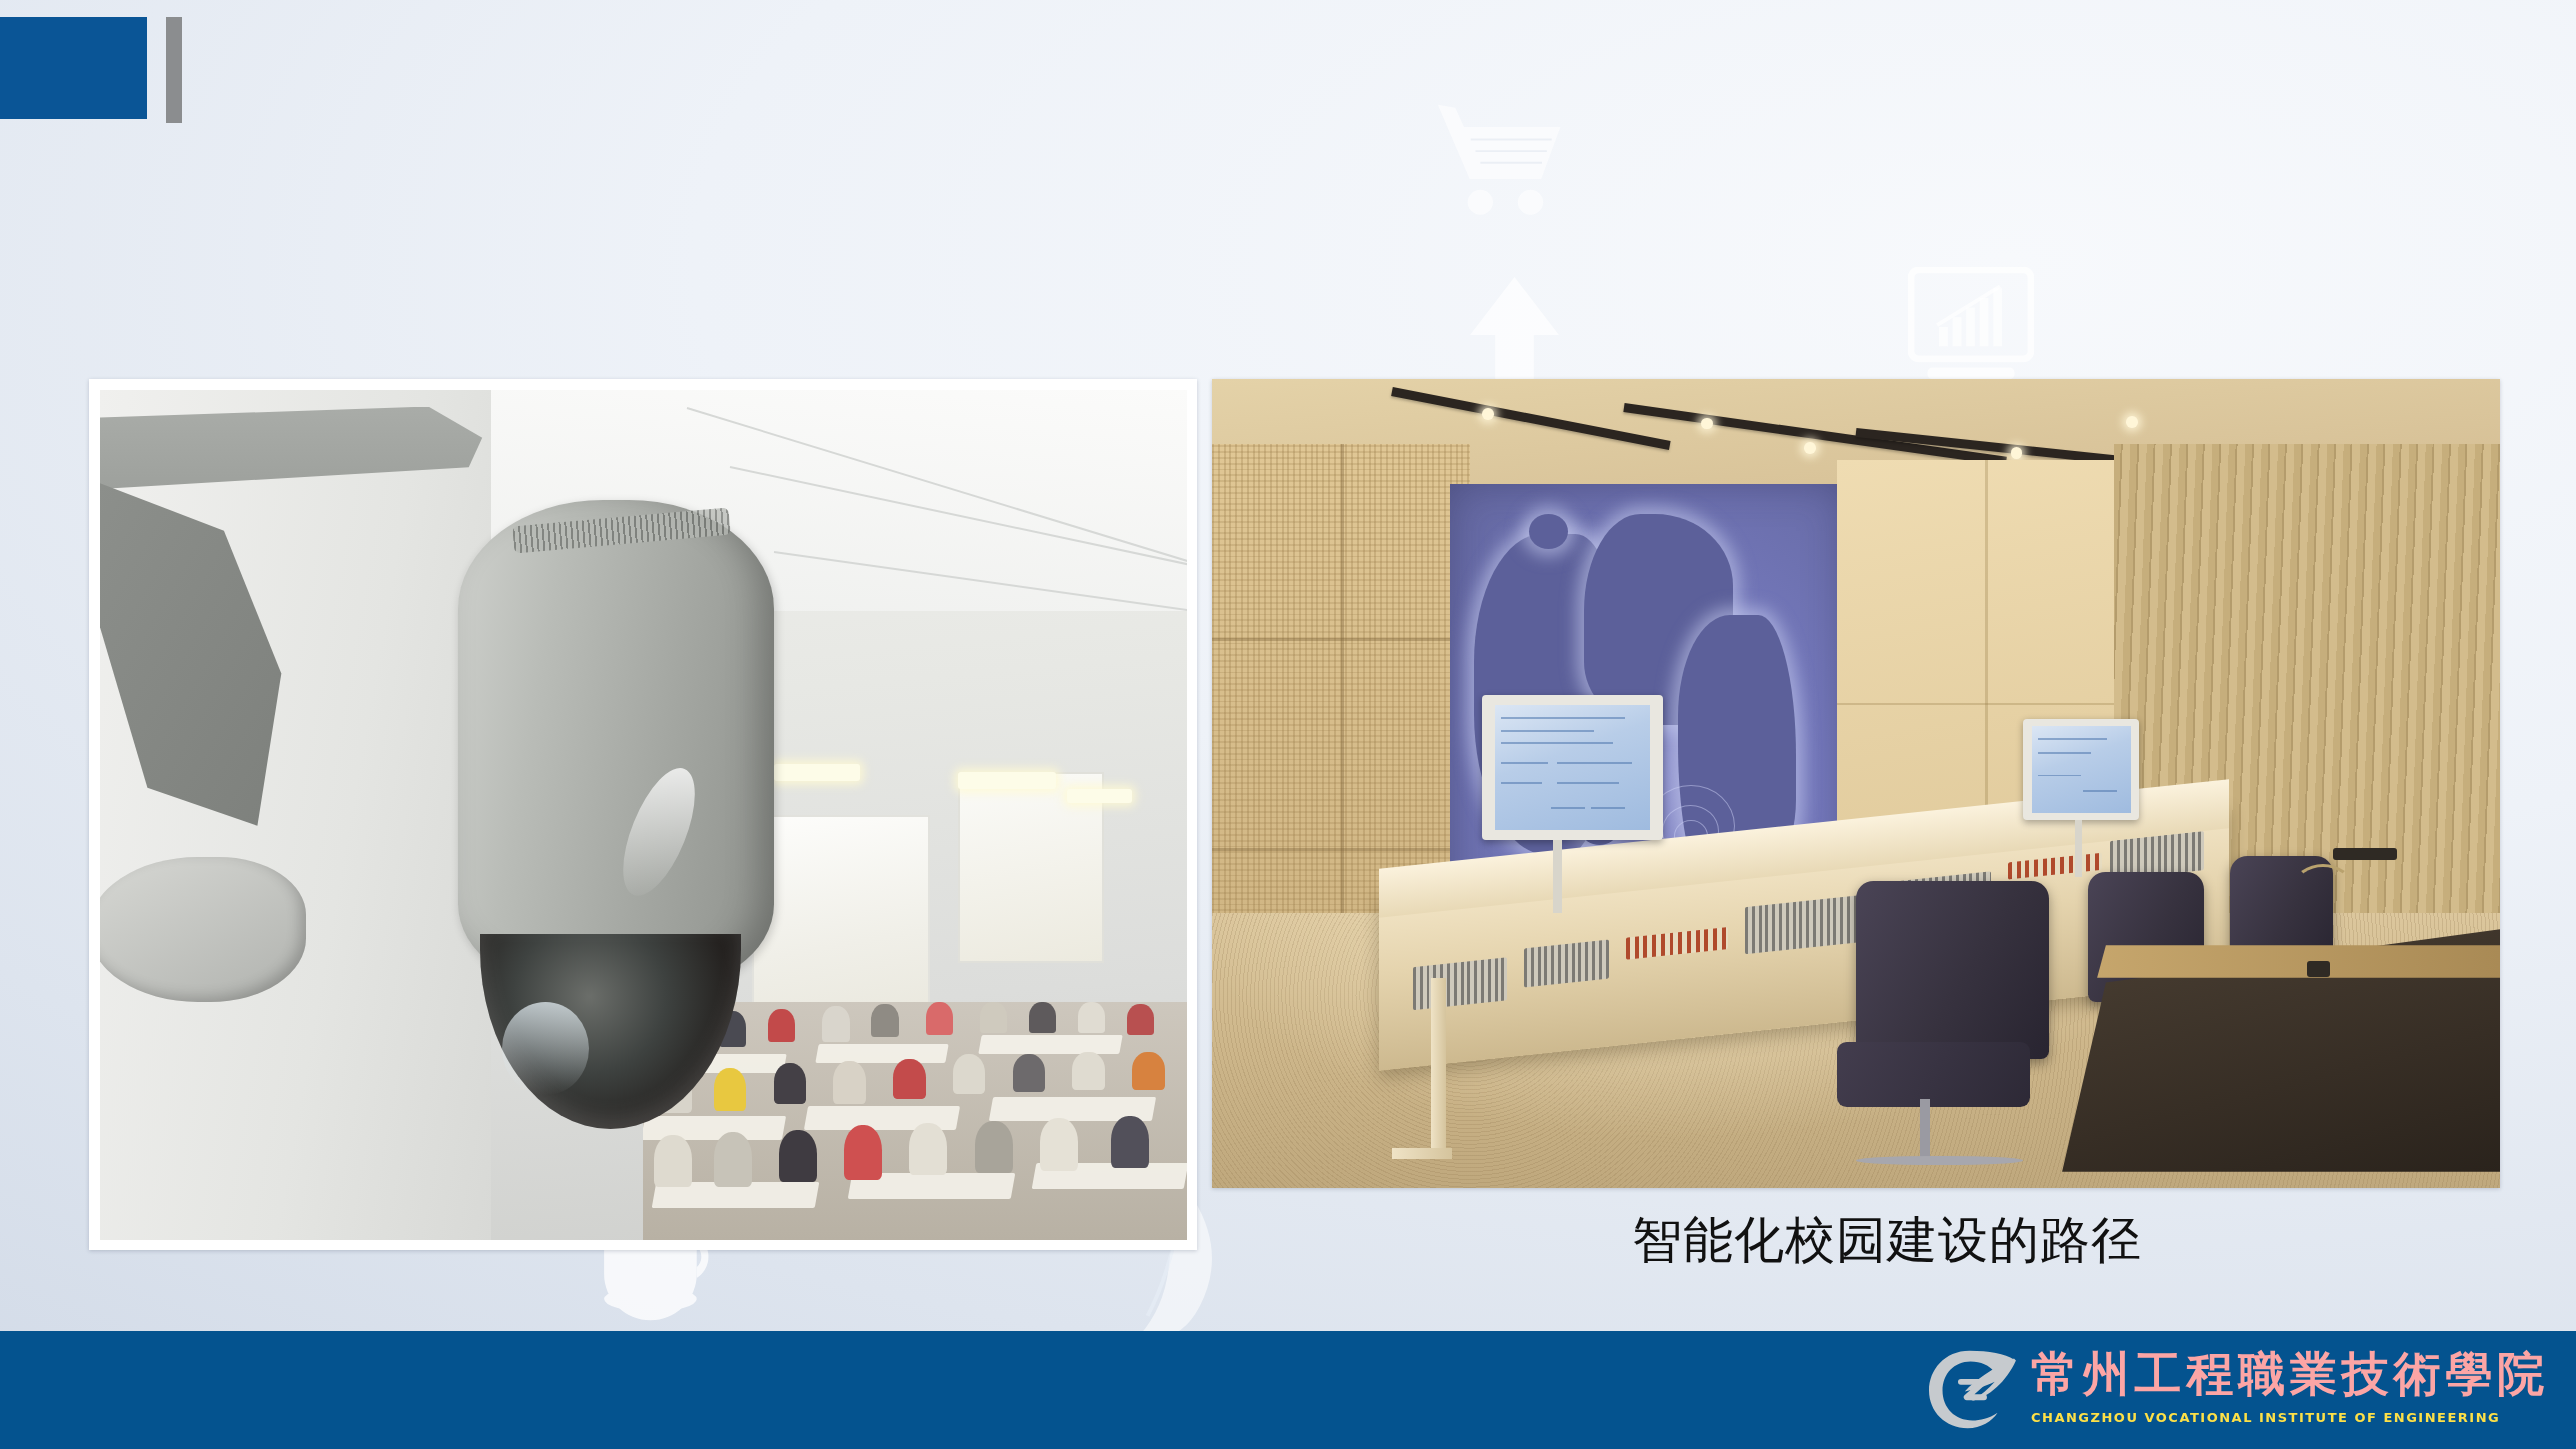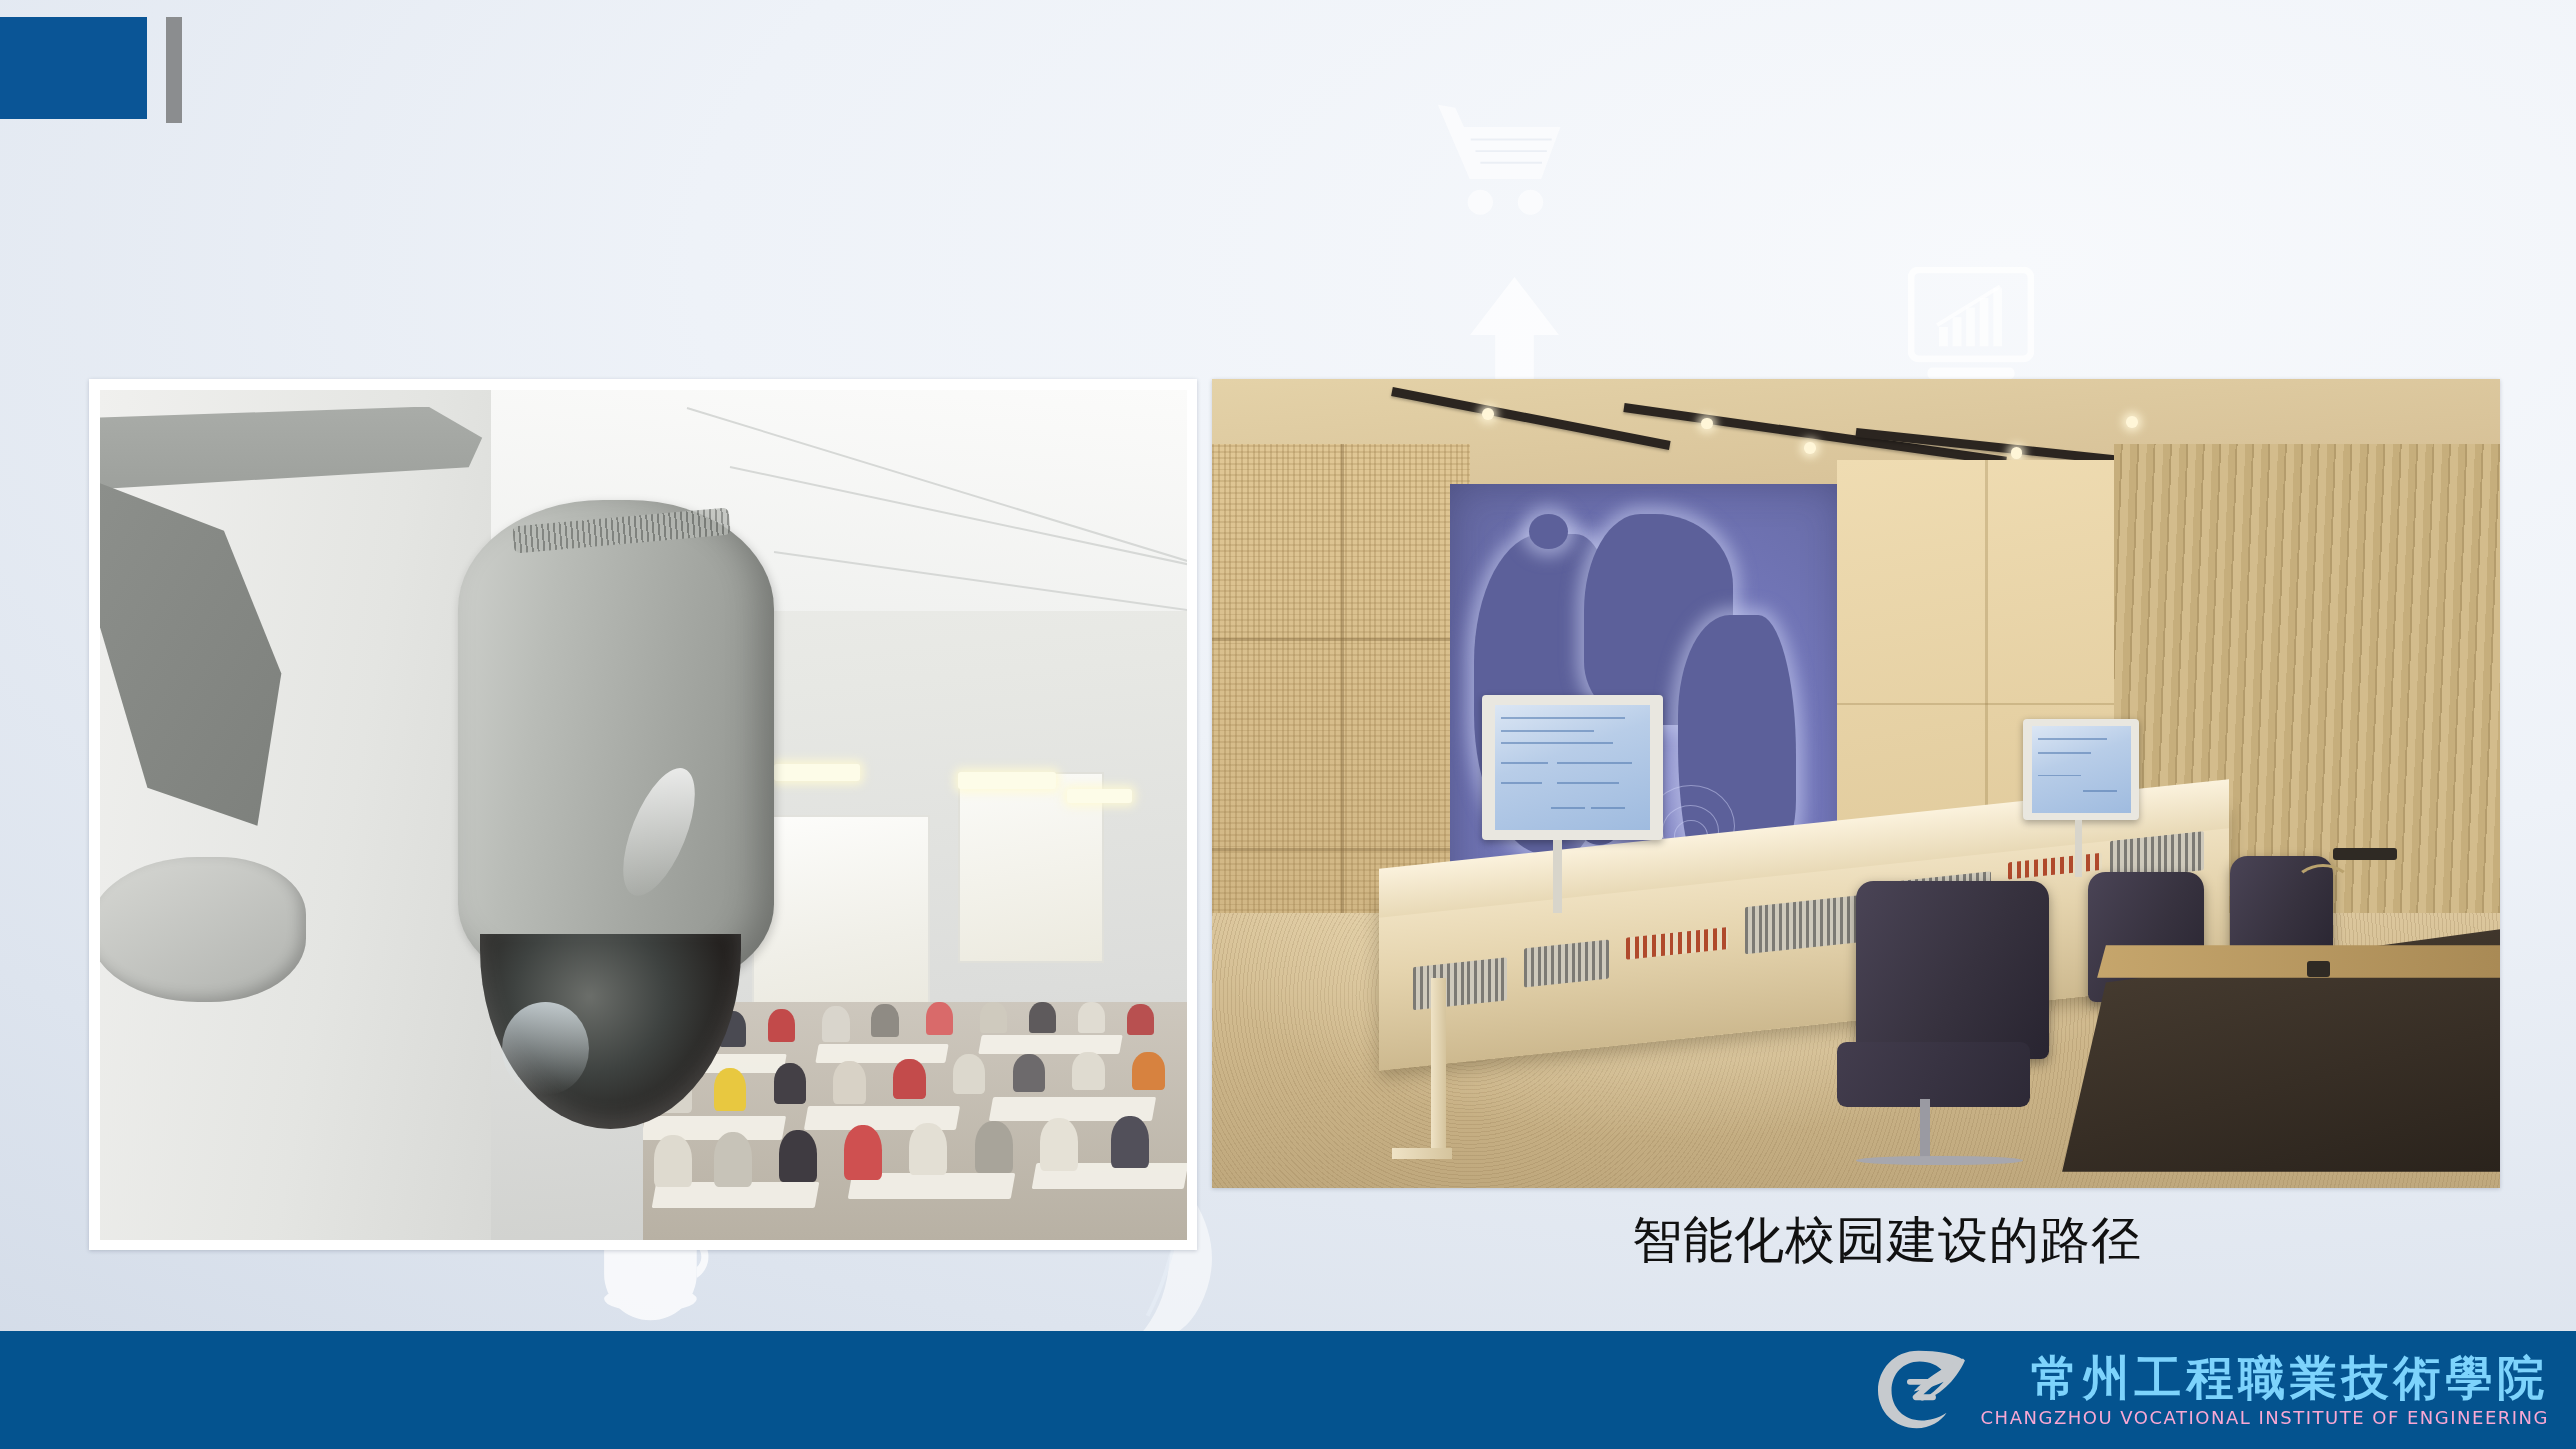--- a/index.html
+++ b/index.html
@@ -232,27 +232,27 @@
     position:absolute;left:0;bottom:0;width:2576px;height:119px;
     background:#04538f;
   }
   .logo-wrap{
     position:absolute;right:27px;top:8.7px;height:100px;
     display:flex;align-items:center;
   }
   .logo-mark{width:93px;height:85px;margin-right:13.5px;flex:none;}
   .logo-txt{display:flex;flex-direction:column;justify-content:center;}
   .logo-cn{
-    font-family:Liberation Sans, sans-serif;
-    font-weight:bold;font-size:47px;line-height:52px;color:#7dd3fc;
-    letter-spacing:4.8px;white-space:nowrap;text-align:right;
+    font-family:Liberation Mono, monospace;
+    font-weight:bold;font-size:47px;line-height:52px;color:#fca5a5;
+    letter-spacing:4.8px;white-space:nowrap;
   }
   .logo-en{
     font-family:"DejaVu Sans","Liberation Sans",sans-serif;
-    font-weight:normal;font-size:18px;line-height:21px;color:#f9a8d4;
+    font-weight:bold;font-size:13px;line-height:21px;color:#fde047;
     letter-spacing:1.5px;white-space:nowrap;margin-top:2.9px;
   }
 </style>
 </head>
 <body>
 
 <div class="slide">
 
   <div class="wm" style="left:1430px;top:101px;">
     <svg width="145" height="135" viewBox="0 0 150 140">

